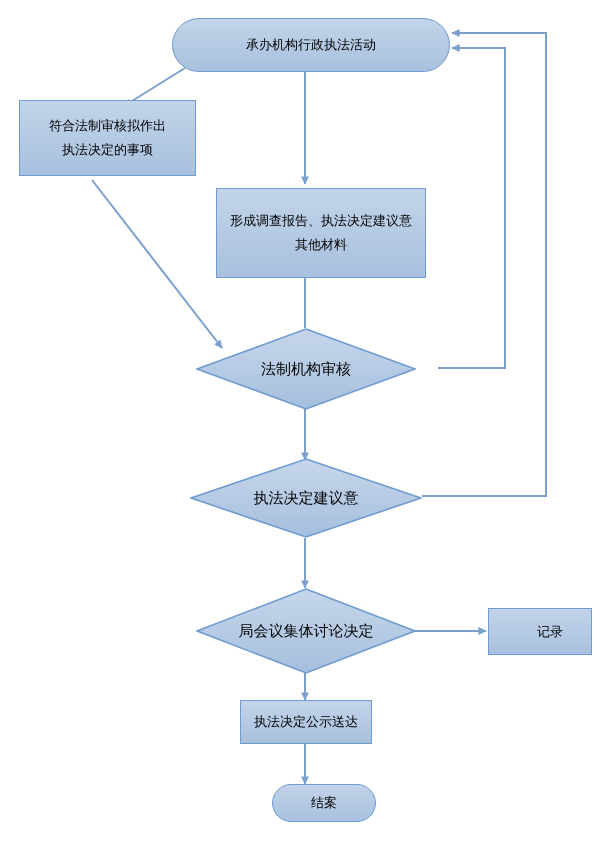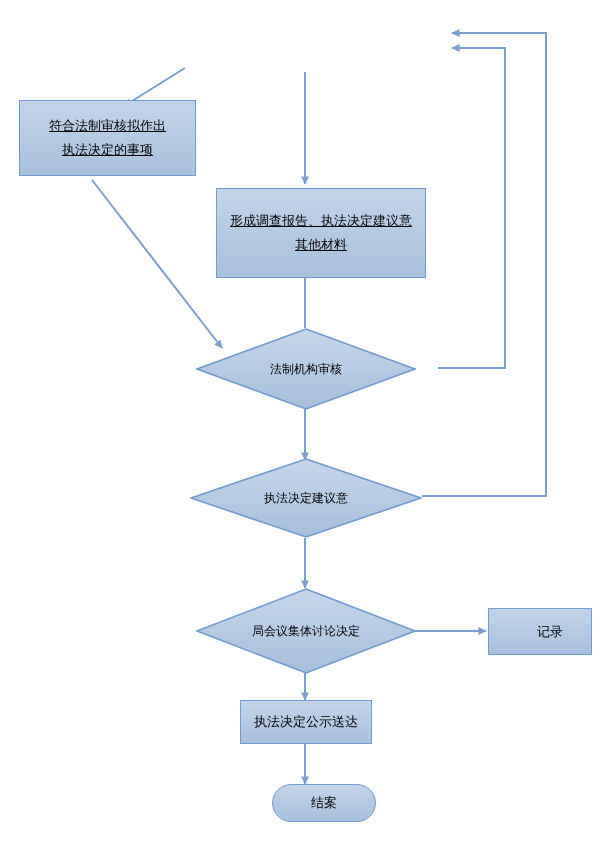--- a/index.html
+++ b/index.html
@@ -24,23 +24,23 @@
     background:linear-gradient(180deg,#c3d4ea 0%,#b6cbe4 45%,#a9c1de 100%);
     border:1px solid #6f9bd1;
   }
   .rect{}
   .stadium{border-radius:999px;}
   .diamond-wrap{position:absolute;}
   .diamond-wrap svg{position:absolute;left:0;top:0;}
   .diamond-label{
     position:absolute;left:0;top:0;width:100%;height:100%;
     display:flex;align-items:center;justify-content:center;
-    font-size:12px;color:#000;text-align:center;
+    font-size:15px;color:#000;text-align:center;
   }
-  .multiline{padding:16px 10px;text-decoration:underline;}
+  .multiline{padding:16px 10px;}
 </style>
 </head>
 <body>
 
 <div id="canvas">
 
   <svg id="wires" viewBox="0 0 616 848" xmlns="http://www.w3.org/2000/svg">
     <defs>
       <marker id="ah" markerWidth="9" markerHeight="9" refX="7.6" refY="4.5" orient="auto" markerUnits="userSpaceOnUse">
         <path d="M0,0.6 L8.4,4.5 L0,8.4 z" fill="#7ba0cd"></path>
@@ -71,20 +71,23 @@
       <path d="M 422,496 L 546,496 L 546,33 L 452,33" marker-end="url(#ah)"></path>
 
       <path d="M 412,631 L 486,631" marker-end="url(#ah)"></path>
 
       <path d="M 305,672 L 305,700" marker-end="url(#ah)"></path>
 
       <path d="M 305,744 L 305,784" marker-end="url(#ah)"></path>
     </g>
   </svg>
 
+  <div class="node fill stadium" style="left:172px;top:18px;width:278px;height:54px;">
+    <span>承办机构行政执法活动</span>
+  </div>
 
   <div class="node fill rect multiline" style="left:19px;top:100px;width:177px;height:76px;flex-direction:column;">
     <span>符合法制审核拟作出</span>
     <span>执法决定的事项</span>
   </div>
 
   <div class="node fill rect multiline" style="left:216px;top:188px;width:210px;height:90px;flex-direction:column;">
     <span>形成调查报告、执法决定建议意</span>
     <span>其他材料</span>
   </div>

